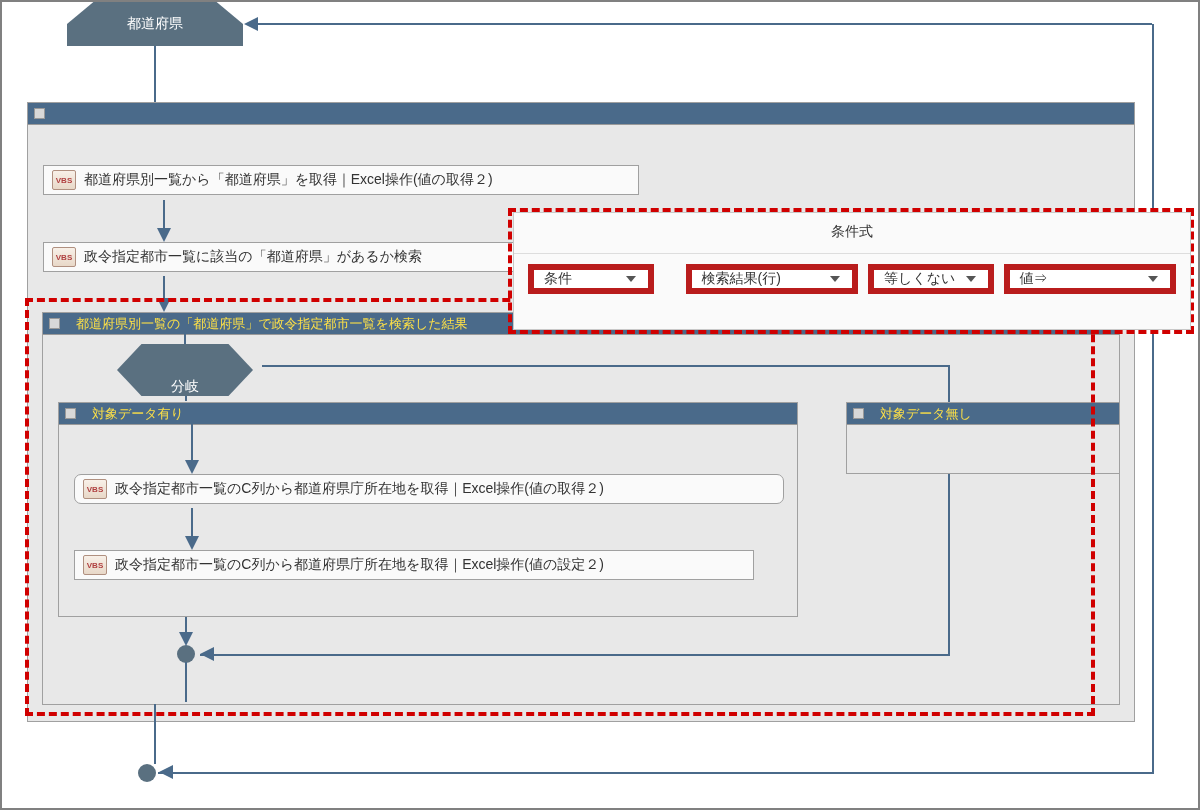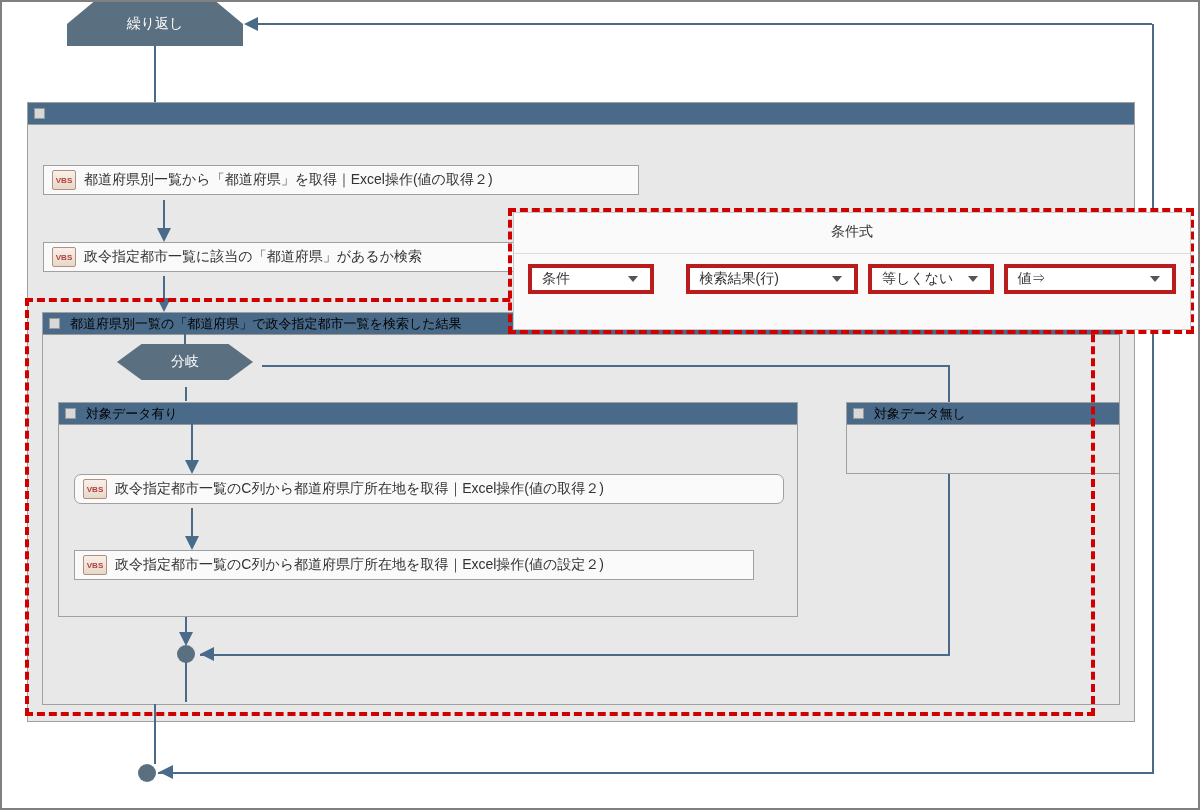--- a/index.html
+++ b/index.html
@@ -112,22 +112,22 @@
     padding-left: 6px;
   }
   .header-icon {
     width: 11px;
     height: 11px;
     background: #d8d8d8;
     border: 1px solid #999;
     display: inline-block;
   }
   .container-title {
-    color: #000000;
-    margin-left: 10px;
+    color: #fde047;
+    margin-left: 16px;
     font-size: 13px;
   }
 
   
   .v1 {
     position: absolute;
     left: 152px;
     top: 40px;
     width: 2px;
     height: 60px;
@@ -183,23 +183,23 @@
     border-right: 7px solid transparent;
     border-top: 14px solid #4a6a8a;
   }
 
   
   .branch-header {
     position: absolute;
     left: 115px;
     top: 342px;
     width: 136px;
-    height: 36px;
-    display: flex;
-    align-items: center;
+    height: 52px;
+    display: flex;
+    align-items: flex-end;
     justify-content: center;
     color: #fff;
     z-index: 5;
   }
   .branch-header::before {
     content: "";
     position: absolute;
     inset: 0;
     background: #5a7080;
     clip-path: polygon(18% 0, 82% 0, 100% 50%, 82% 100%, 18% 100%, 0 50%);
@@ -283,21 +283,21 @@
   }
   .popup-row {
     display: flex;
     gap: 10px;
     padding: 10px 14px;
     border-top: 1px solid #ddd;
     margin-top: 6px;
   }
   .combo {
     background: #fff;
-    border: 4px solid #b91c1c;
+    border: 6px solid #b91c1c;
     height: 30px;
     display: flex;
     align-items: center;
     justify-content: space-between;
     padding: 0 12px 0 10px;
     font-size: 14px;
     position: relative;
   }
   .combo .caret {
     width: 0; height: 0;
@@ -306,21 +306,21 @@
     border-top: 6px solid #555;
   }
 
 </style>
 </head>
 <body>
 
 <div class="canvas">
 
   <div class="loop-header">
-    <span>繰り返し</span>
+    <span>都道府県</span>
   </div>
   <div class="v1"></div>
 
   <div class="outer-hline-top"></div>
   <div class="outer-triangle-left"></div>
   <div class="outer-vline"></div>
   <div class="outer-hline-bottom"></div>
   <div class="outer-circle-bottom"></div>
   <div class="outer-triangle-bottom-left"></div>
   <div class="v-after-container"></div>

